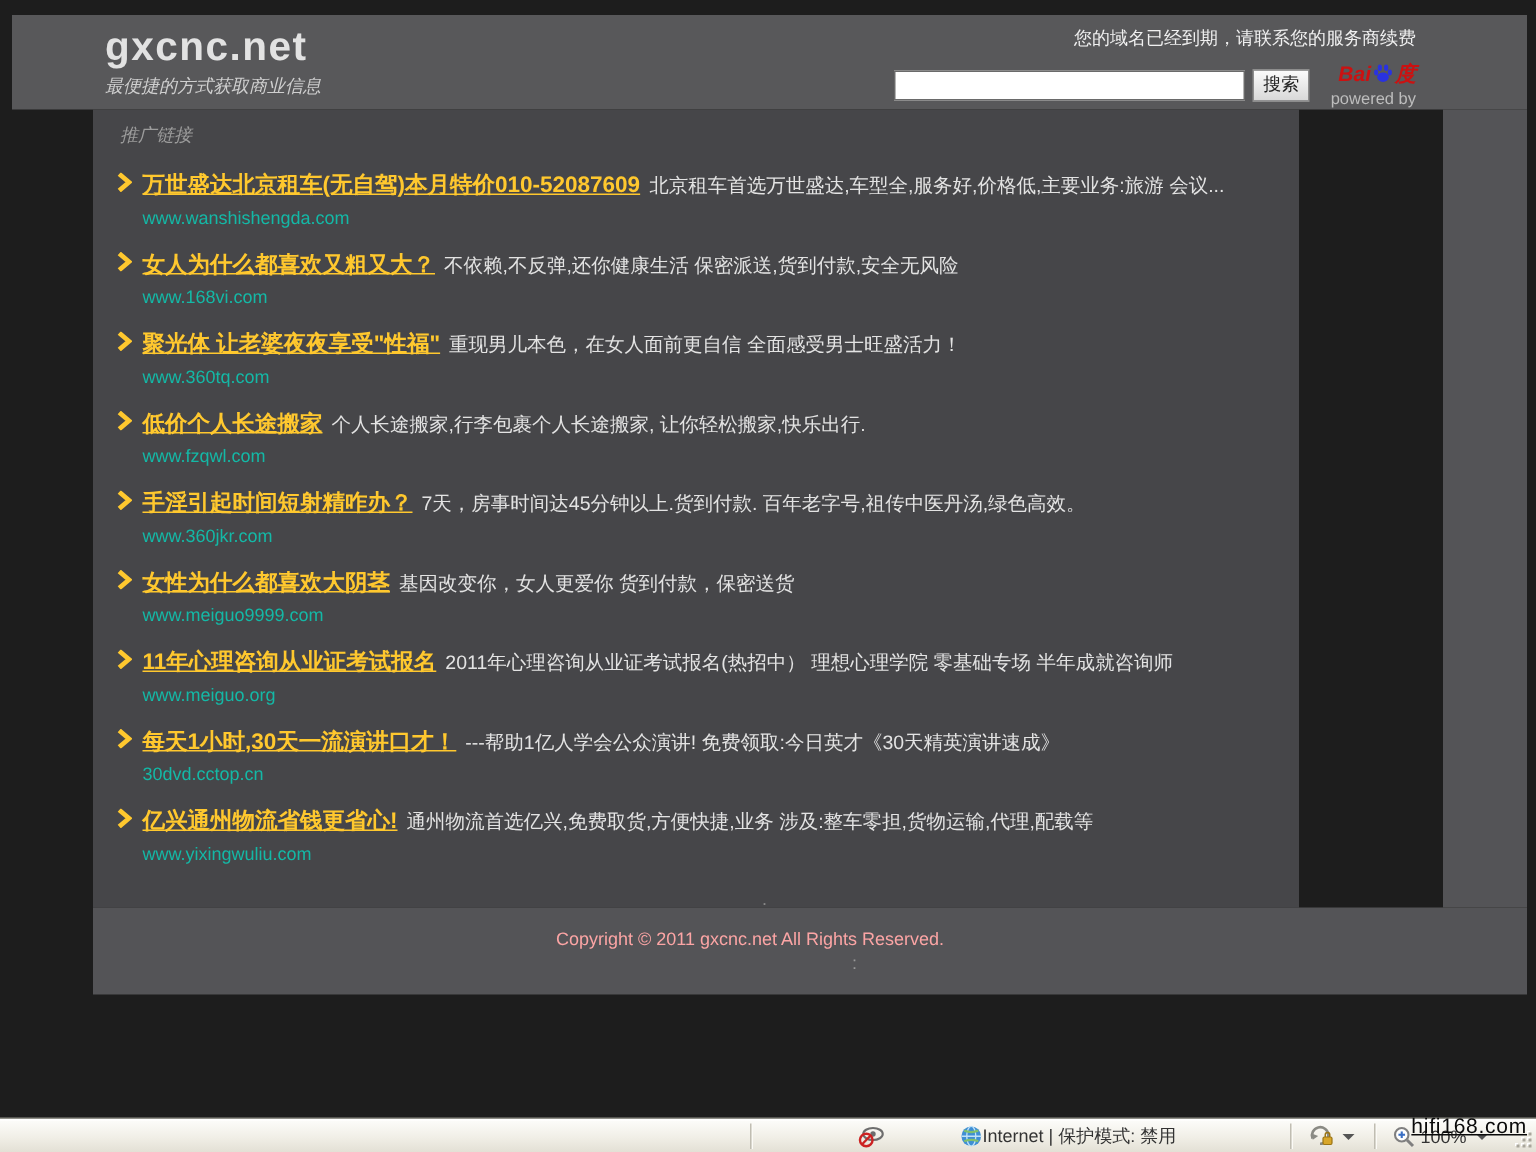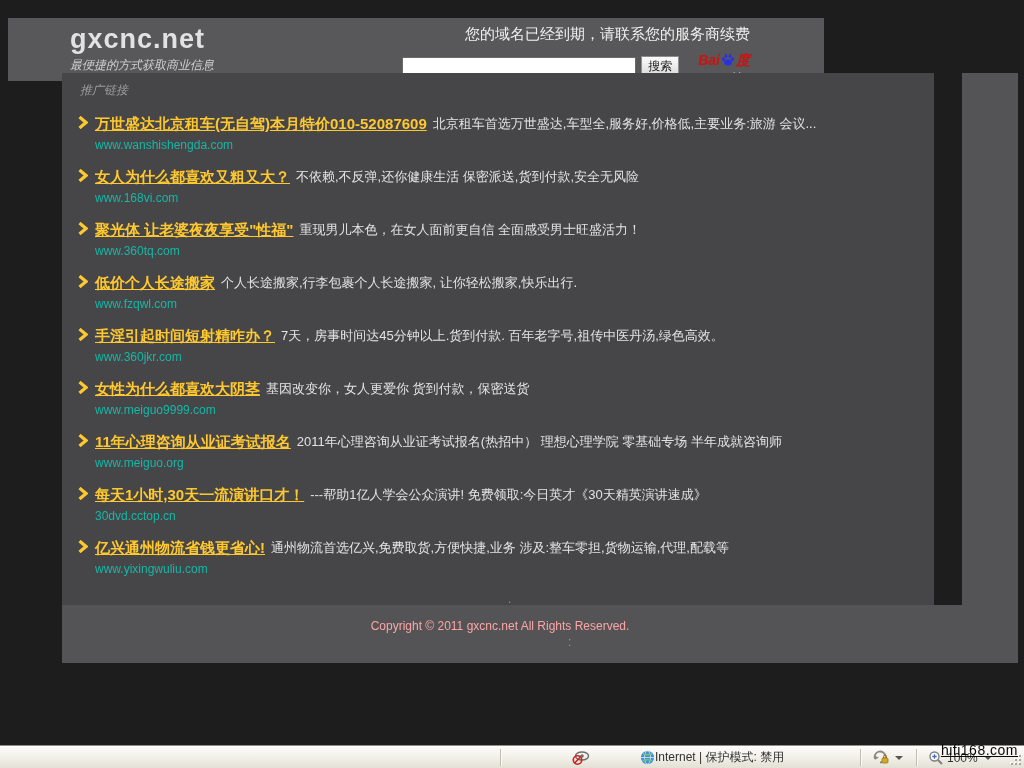--- a/index.html
+++ b/index.html
@@ -5,29 +5,29 @@
   * { margin:0; padding:0; box-sizing:border-box; }
   html,body { background:#000; }
   body { font-family:"Liberation Sans","DejaVu Sans",sans-serif; }
   .screen {
     position:relative; width:1024px; height:768px;
     background:#1d1d1d; overflow:hidden;
   }
 
   
   .header {
-    position:absolute; left:8px; top:18px; width:816px; height:63px;
+    position:absolute; left:8px; top:10px; width:1010px; height:63px;
     background:#58585a;
   }
   .logo-block { position:absolute; left:62px; top:6px; }
   .logo { font-size:27px; font-weight:bold; color:#e2e2e2; letter-spacing:1px; }
   .tagline { font-size:12px; font-style:italic; color:#cfcfcf; margin-top:2px; }
 
   .header-right { position:absolute; right:74px; top:7px; text-align:right; }
-  .notice { font-size:15px; color:#f0f0f0; }
+  .notice { font-size:12px; color:#f0f0f0; }
   .search-row { margin-top:7px; display:flex; align-items:center; justify-content:flex-end; }
   .search-input {
     width:234px; height:20px; border:1px solid #6a6a6a; background:#fff;
     font-size:12px; padding:0 3px;
   }
   .search-btn {
     margin-left:5px; width:38px; height:22px; font-size:12px; color:#222;
     background:linear-gradient(#fbfbfb,#d8d8d8); border:1px solid #8d8d8d;
     cursor:pointer;
   }
@@ -37,21 +37,21 @@
   .powered { font-size:11px; color:#bdbdbd; margin-top:1px; }
 
   
   .right-strip { position:absolute; left:962px; top:73px; width:56px; height:532px; background:#545457; }
   .footer-band { position:absolute; left:62px; top:605px; width:956px; height:58px; background:#545457; }
   .footer-copy { text-align:center; padding-right:80px; margin-top:14px; font-size:12px; color:#fca5a5; }
   .dot-top { position:absolute; left:508px; top:592px; color:#888; font-size:12px; }
   .colon-bottom { position:absolute; left:506px; top:30px; color:#9a9a9a; font-size:12px; }
 
   
-  .content { position:absolute; left:62px; top:73px; width:872px; height:532px; background:#464649; }
+  .content { position:absolute; left:62px; top:73px; width:804px; height:532px; background:#464649; }
   .section-label { margin:9px 0 0 18px; font-size:12px; font-style:italic; color:#9c9c9c; }
   .entry { margin:15px 0 0 16px; }
   .entry-line { display:flex; align-items:center; line-height:20px; }
   .bullet { flex:0 0 12px; margin-right:5px; align-self:center; }
   .entry-title {
     font-size:15px; font-weight:bold; color:#ffc82e; text-decoration:underline;
     cursor:pointer; white-space:nowrap;
   }
   .entry-desc { font-size:13px; color:#e3e3e3; margin-left:6px; white-space:nowrap; overflow:hidden; }
   .entry-url { margin:4px 0 0 17px; font-size:12px; color:#14b8a6; }

